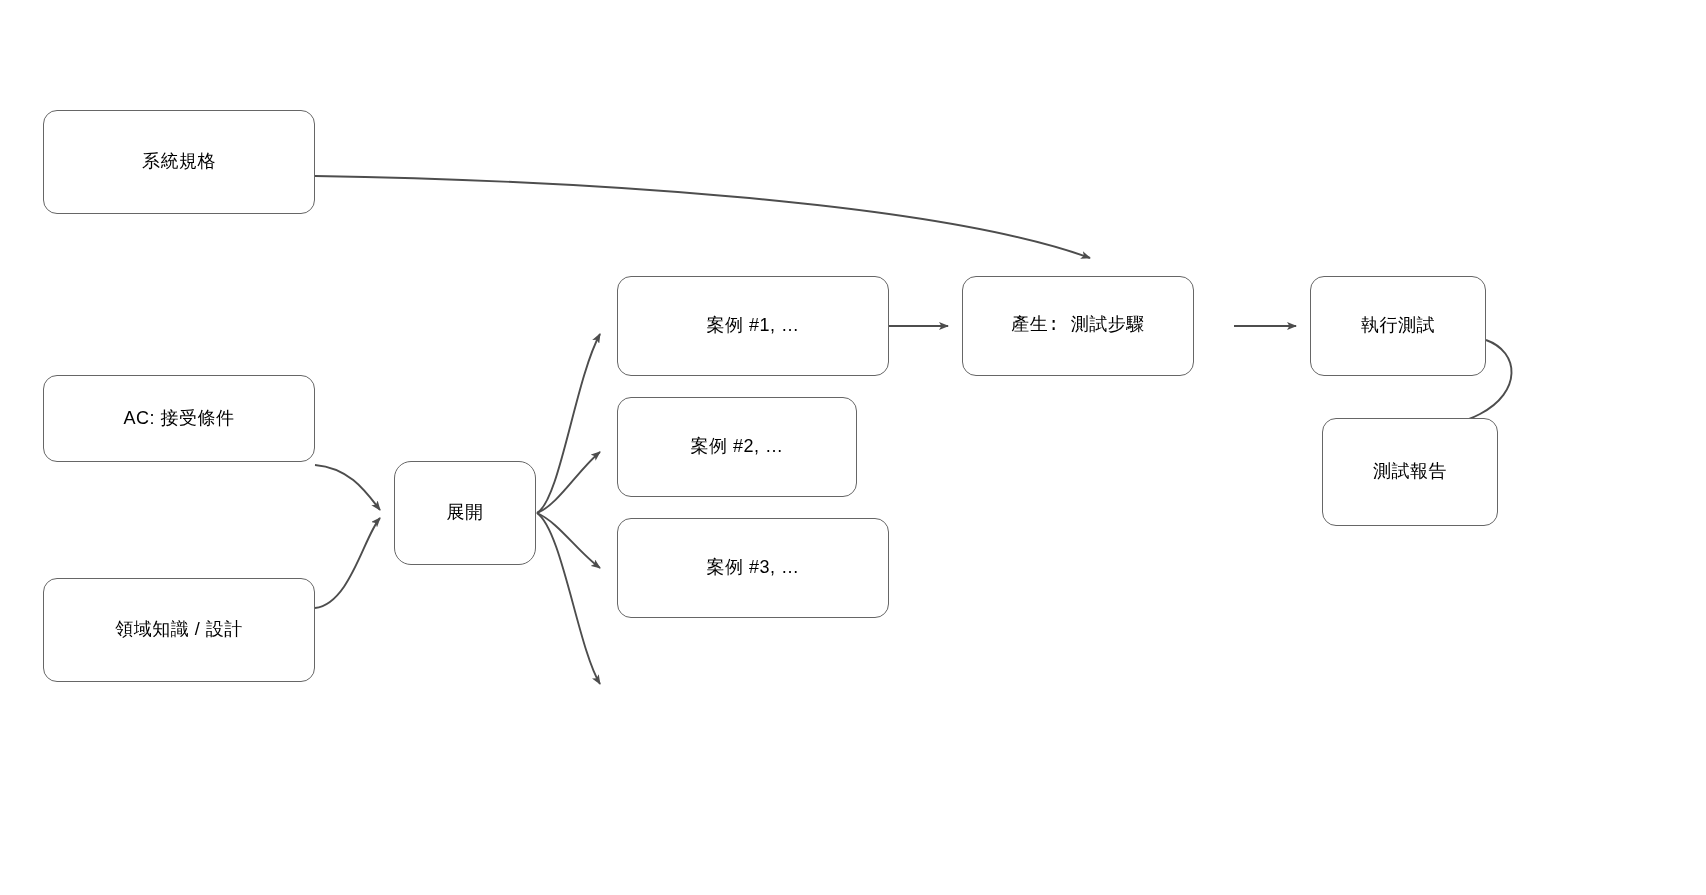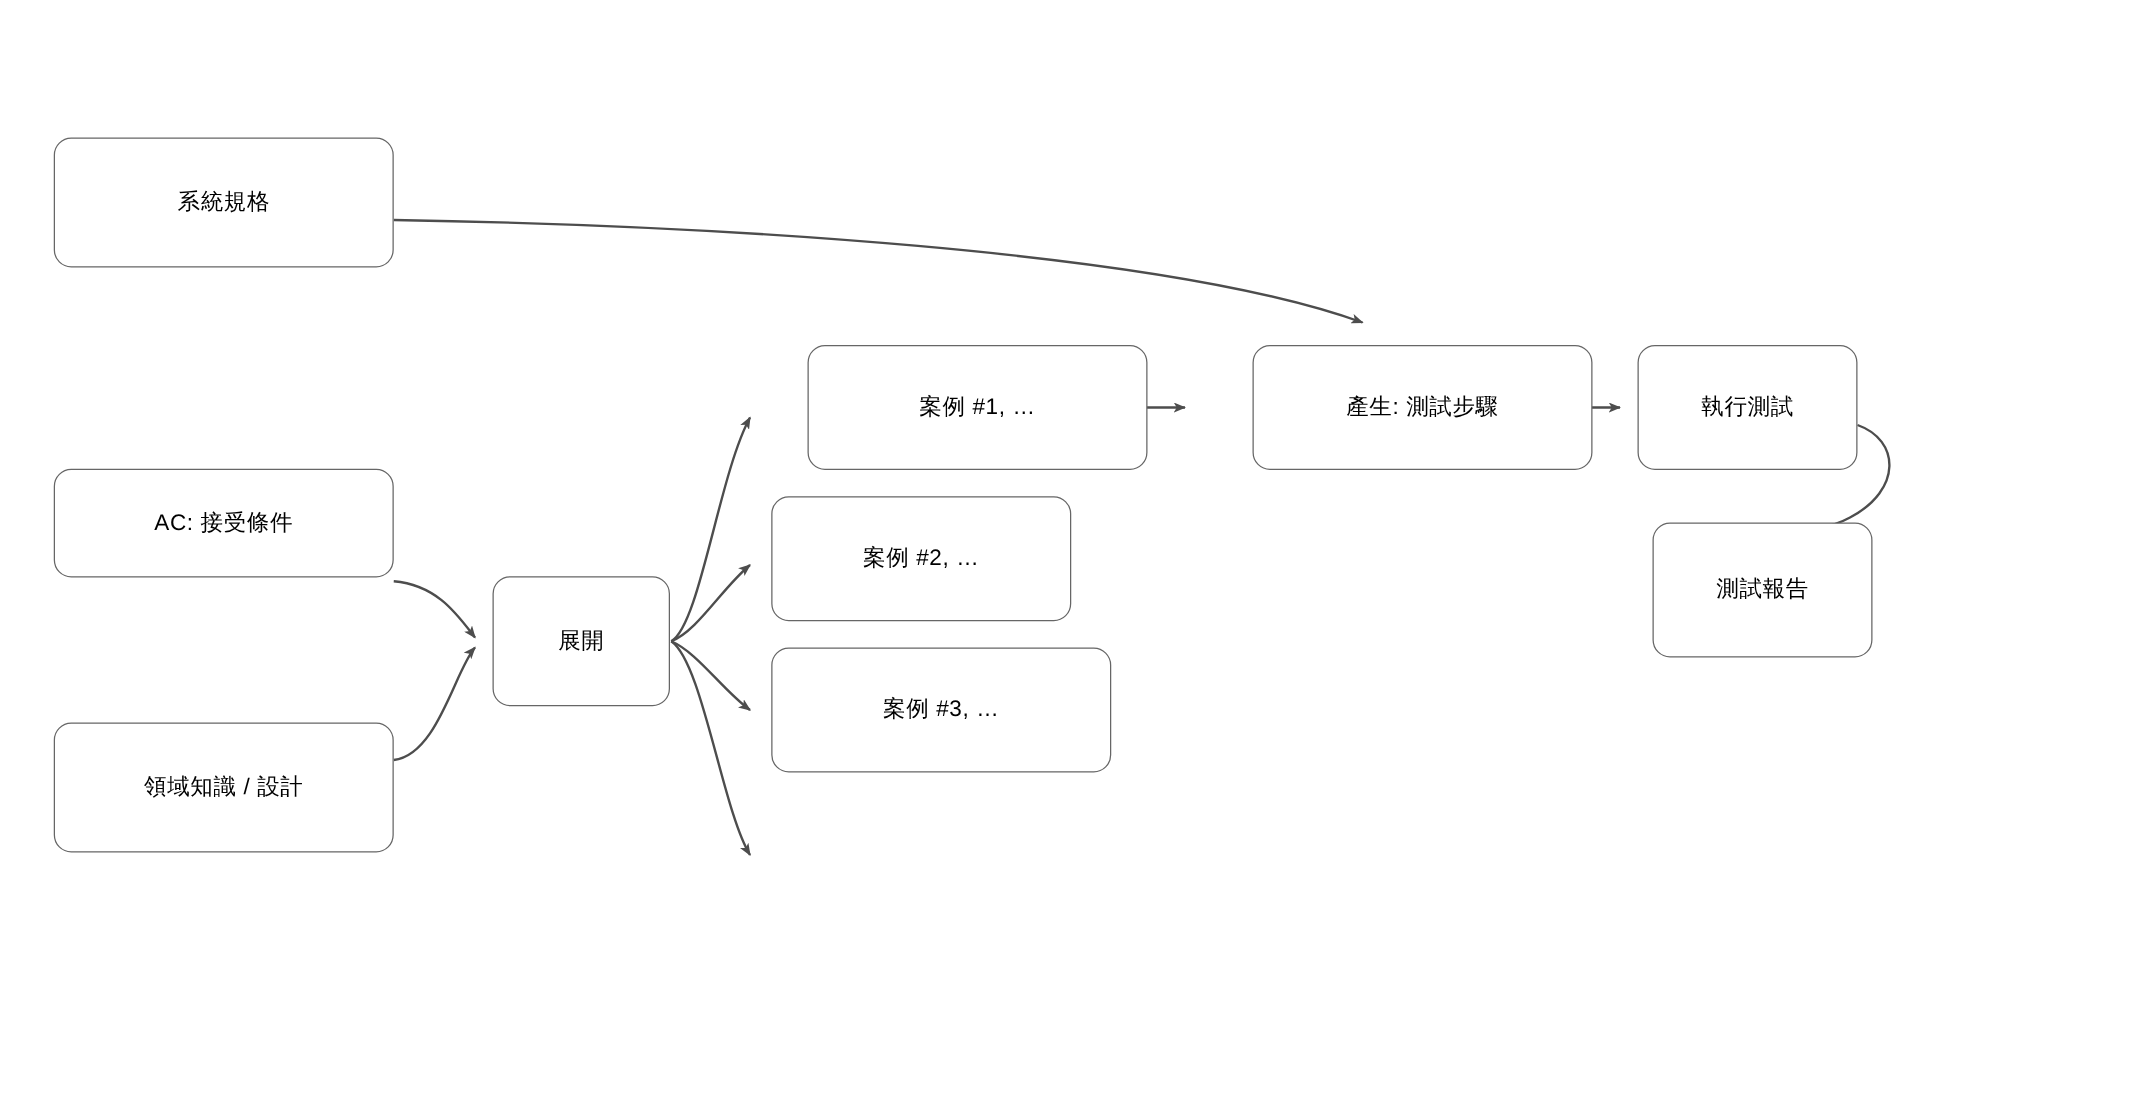--- a/index.html
+++ b/index.html
@@ -87,38 +87,38 @@
   </div>
 
   <div class="node" style="left:43px; top:375px; width:272px; height:87px;">
     <span class="node-label">AC: 接受條件</span>
   </div>
 
   <div class="node" style="left:43px; top:558px; width:272px; height:104px;margin-top:20px;">
     <span class="node-label">領域知識 / 設計</span>
   </div>
 
-  <div class="node" style="left:394px; top:461px; width:142px; height:104px;">
+  <div class="node" style="left:394px; top:461px; width:142px; height:104px;border-radius:17px;">
     <span class="node-label">展開</span>
   </div>
 
-  <div class="node" style="left:646px; top:276px; width:272px; height:100px;">
+  <div class="node" style="left:617px; top:276px; width:272px; height:100px;">
     <span class="node-label">案例 #1, …</span>
   </div>
 
   <div class="node" style="left:617px; top:397px; width:240px; height:100px;">
     <span class="node-label">案例 #2, …</span>
   </div>
 
   <div class="node" style="left:617px; top:518px; width:272px; height:100px;justify-content:center;">
     <span class="node-label">案例 #3, …</span>
   </div>
 
 
-  <div class="node" style="left:1002px; top:276px; width:272px; height:100px;">
+  <div class="node" style="left:962px; top:276px; width:232px; height:100px;font-family:Liberation Mono, monospace;">
     <span class="node-label">產生: 測試步驟</span>
   </div>
 
   <div class="node" style="left:1310px; top:276px; width:176px; height:100px;">
     <span class="node-label">執行測試</span>
   </div>
 
   <div class="node" style="left:1310px; top:418px; width:176px; height:108px;margin-left:12px;">
     <span class="node-label">測試報告</span>
   </div>

